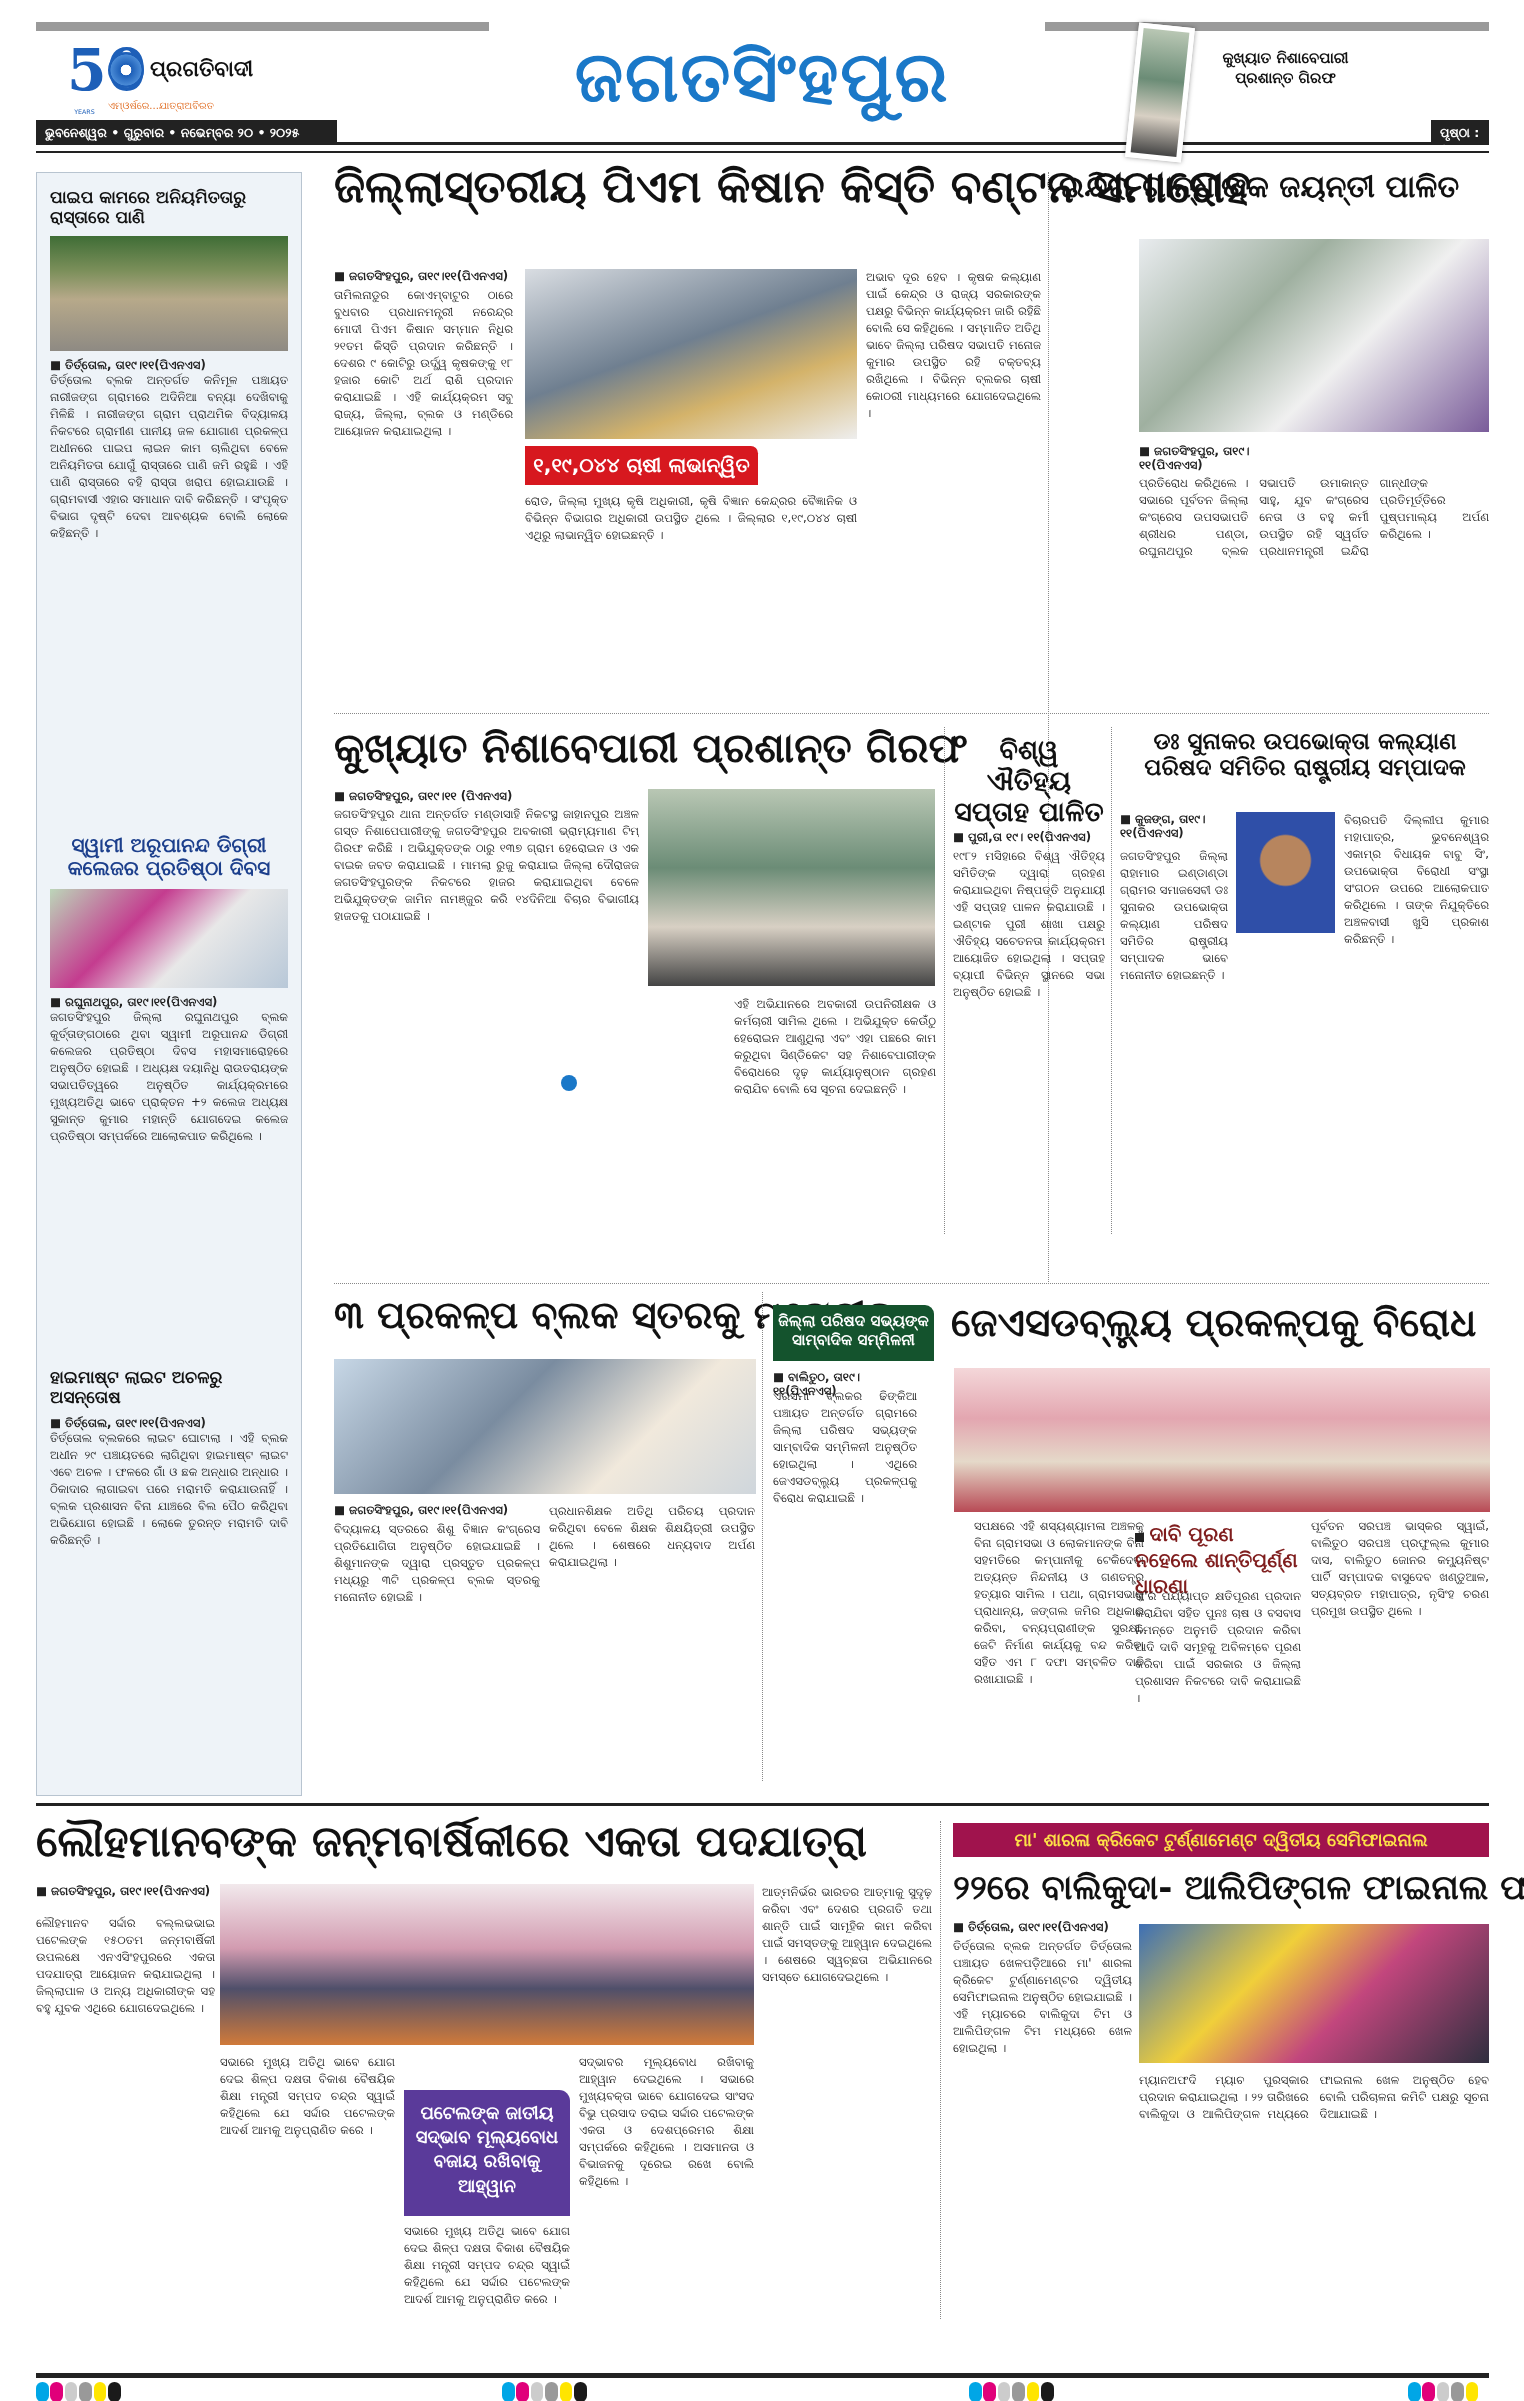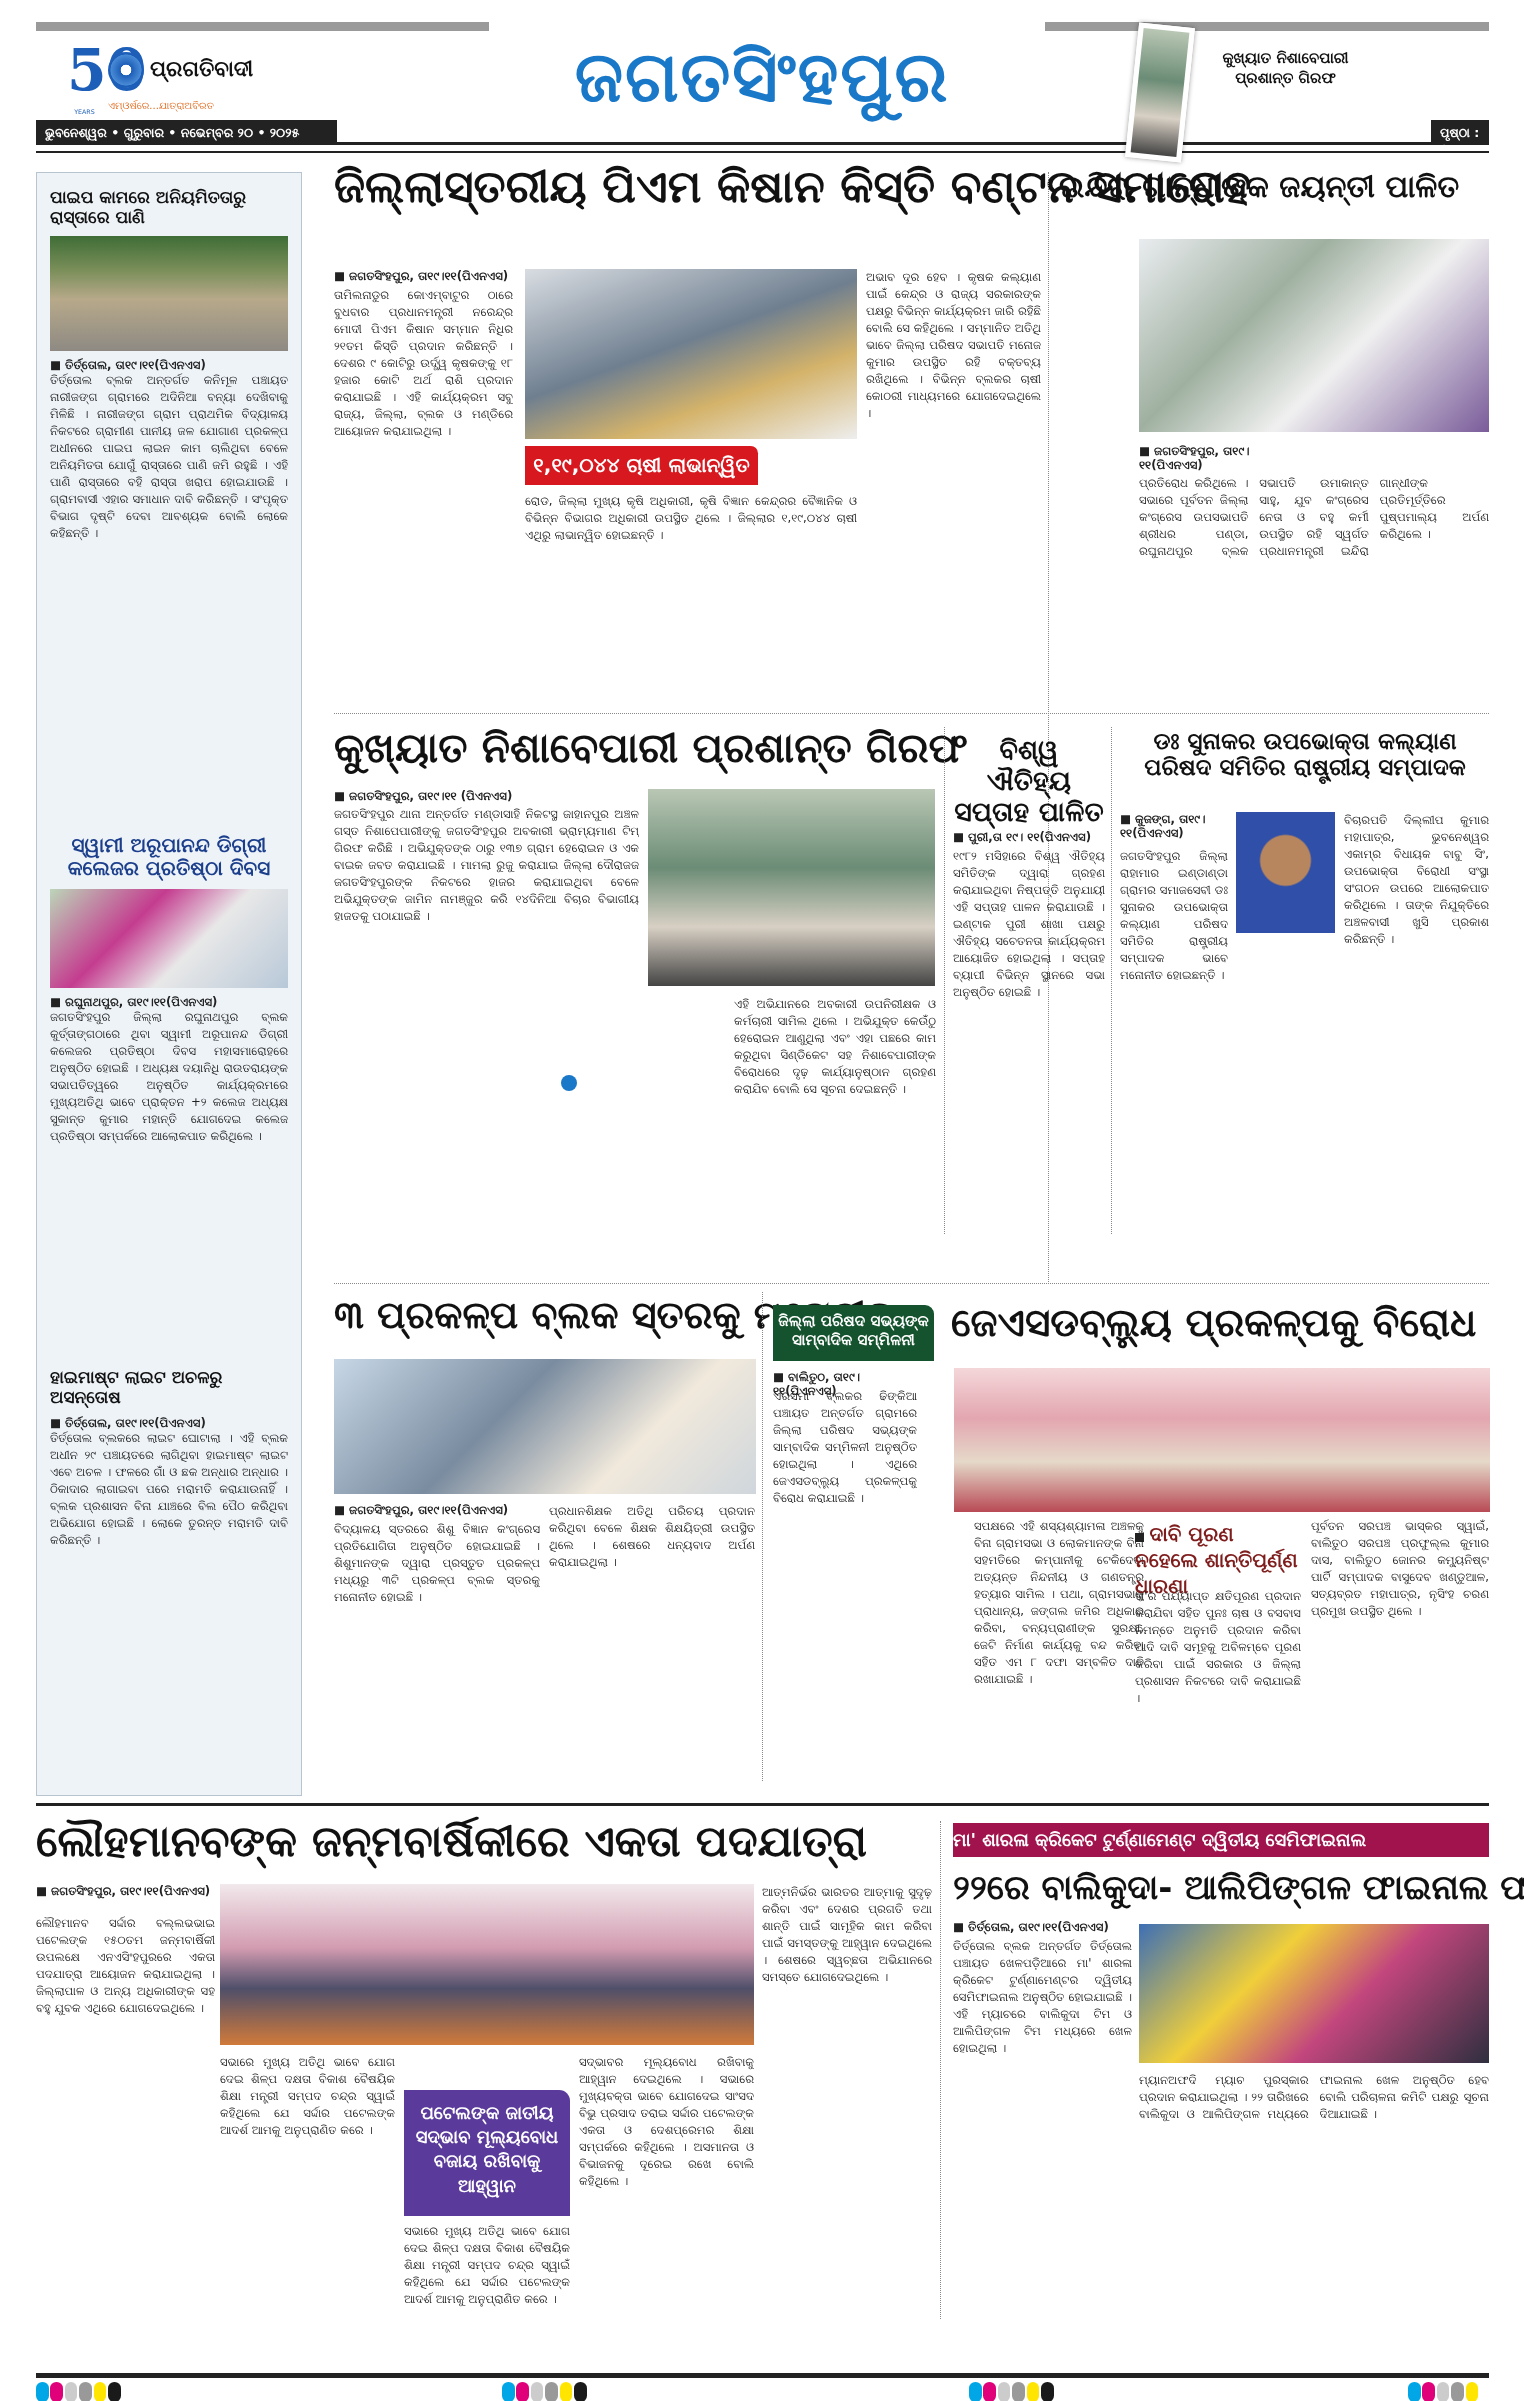--- a/index.html
+++ b/index.html
@@ -25,21 +25,21 @@
 .photo.jsw{background:linear-gradient(180deg,#f4d7d9,#e3a6b0 35%,#e5d9c9 65%,#b84a55)}
 .photo.unity{background:linear-gradient(180deg,#f2e9ec,#d29bb0 40%,#4f4f6a 65%,#d07a3a)}
 .photo.cricket{background:linear-gradient(135deg,#3d6fb5,#f0cf3a 35%,#c2467d 60%,#2f2f3f)}
 .boxcol{background:#eef3f8;border:0.9px solid #b8c4d0}
 .hl{font-weight:bold;color:#111;line-height:1.15}
 .dateline{font-size:11.7px;font-weight:bold;color:#222}
 .body{font-size:11.7px;line-height:17px;color:#222;text-align:justify;overflow:hidden}
 .redbox{background:#d7181f;color:#fff;font-weight:bold;text-align:center}
 .navybox{background:#14532d;color:#fff;font-weight:bold;text-align:center;line-height:1.25}
 .purplebox{background:#5a3a9a;color:#fff;font-weight:bold;text-align:center;line-height:1.35}
-.maroonbar{background:#a0134d;color:#ffffff;font-weight:bold;}
+.maroonbar{background:#a0134d;color:#fde047;font-weight:bold;text-align:center}
 .dotsep{border-left:0.9px dotted #888}
 .hdot{border-top:0.9px dotted #888}
 .bluetext{color:#7f1d1d;font-weight:bold}
 .bullet{display:inline-block;width:16px;height:16px;border-radius:50%;background:#1a78c8;vertical-align:middle;margin-right:10.8px}
 .reg{display:inline-block;width:12.6px;height:20px;border-radius:6.3px;margin-right:1.8px}
 </style>
 </head>
 <body>
 
 <div class="abs greybar" style="left:36px;top:22.4px;width:453px"></div>

